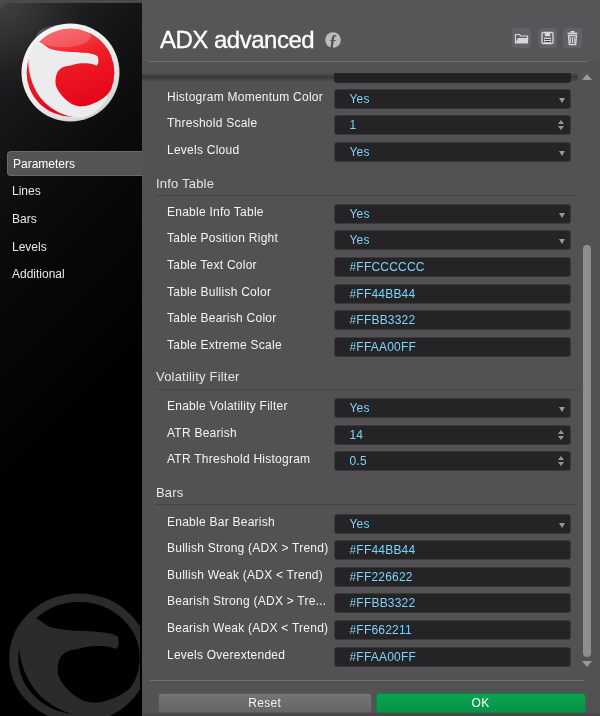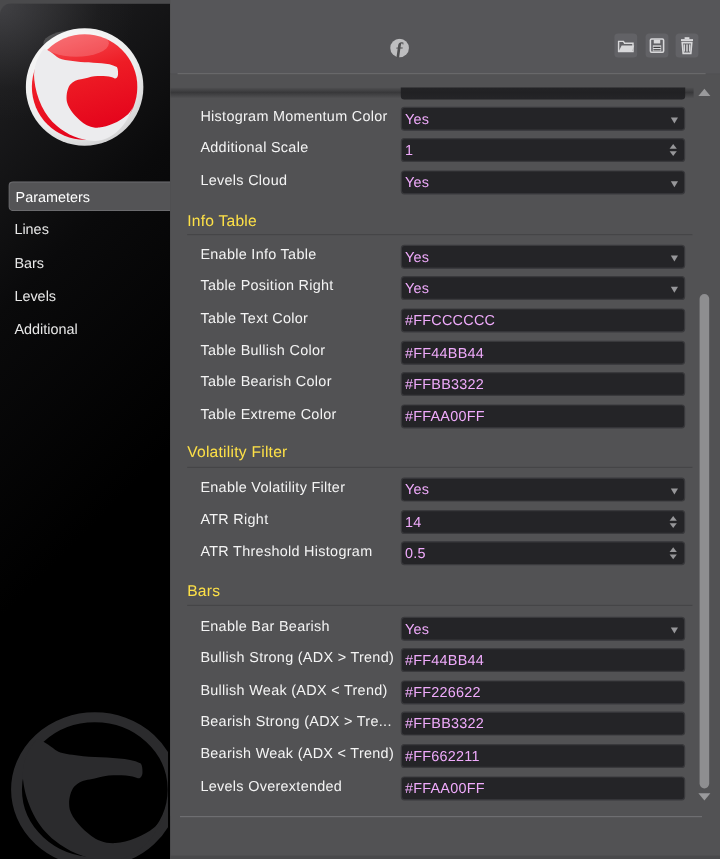--- a/index.html
+++ b/index.html
@@ -28,25 +28,25 @@
   #header { left:0; top:0; width:458px; height:61px; background:#565659; }
   #title { left:18px; top:26px; font-size:24px; color:#fff; letter-spacing:-0.5px; -webkit-text-stroke:0.35px #ffffff; }
   #hline1 { left:6px; top:61px; width:440px; height:1px; background:#6e6e71; }
   .iconbtn { position:absolute; top:28px; width:19px; height:20px; background:#626266; border-radius:3px; }
 
   
   #scroll { left:0; top:62px; width:552px; height:618px; background:#525254; }
   #topshadow { left:0; top:11px; width:436px; height:9px; background:linear-gradient(rgba(30,30,32,0.05), rgba(30,30,32,0.5) 45%, rgba(30,30,32,0) 100%); }
   .row-label { position:absolute; left:25px; font-size:12px; color:#f4f4f4; letter-spacing:0.25px; }
   .ctl { position:absolute; left:191.5px; width:237px; height:20px; background:#242427; border-radius:3px; border:1px solid #39393c; }
-  .ctl .txt { position:absolute; left:3px; top:2px; font-size:12px; color:#f0abfc; letter-spacing:0.2px; }
+  .ctl .txt { position:absolute; left:15px; top:2px; font-size:12px; color:#7dd3fc; letter-spacing:0.2px; }
   .darr { position:absolute; right:4.5px; top:8px; width:0; height:0; border-left:3.5px solid transparent; border-right:3.5px solid transparent; border-top:5px solid #97979a; }
   .uarr-s { position:absolute; right:5.5px; top:4px; width:0; height:0; border-left:3.5px solid transparent; border-right:3.5px solid transparent; border-bottom:4.5px solid #97979a; }
   .darr-s { position:absolute; right:5.5px; bottom:4px; width:0; height:0; border-left:3.5px solid transparent; border-right:3.5px solid transparent; border-top:4.5px solid #97979a; }
-  .sect { position:absolute; left:14px; font-size:13px; color:#fde047; letter-spacing:0.2px; }
+  .sect { position:absolute; left:14px; font-size:13px; color:#e5e5e5; letter-spacing:0.2px; }
   .sectline { position:absolute; left:14px; width:421px; height:1px; background:#454547; }
 
   
   #sb-up { left:439.5px; top:12px; position:absolute; width:0; height:0; border-left:5px solid transparent; border-right:5px solid transparent; border-bottom:6px solid #9a9a9c; }
   #sb-dn { left:439.5px; top:599px; position:absolute; width:0; height:0; border-left:5px solid transparent; border-right:5px solid transparent; border-top:6px solid #9a9a9c; }
   #sb-thumb { left:441px; top:183px; position:absolute; width:8px; height:412px; background:#8e8e90; border-radius:4px; }
 
   
   #hline2 { left:8px; top:680px; width:435px; height:1px; background:#6e6e71; }
   #btn-reset { left:15.5px; top:693px; width:214.5px; height:19.5px; background:linear-gradient(#747477, #656568); border:1px solid #59595c; border-radius:3px; color:#f2f2f2; font-size:12px; letter-spacing:0.3px; text-align:center; line-height:18px; }
@@ -106,20 +106,21 @@
   <svg width="140" height="158" style="position:absolute;left:0;top:555px" viewBox="0 0 140 158">
     <g transform="translate(79,100) scale(1.44,1.33) translate(-49,-49)">
       <circle cx="49" cy="49" r="45.3" fill="none" stroke="#2b2b2d" stroke-width="6.3"></circle>
       <path fill="#2b2b2d" d="M 15.5,17.5 C 10,24 6.5,33 7.5,43 C 9,58 16,73 26,81 C 34.5,88.5 45.5,93 57,93.5 C 63.5,93.8 70,90.5 75,86.5 C 81,81.5 87,72 89,65 C 88,68 85.5,71 83,73 C 78,77.5 68,82 61,82.5 C 55.5,83 50,80.5 47,78 C 42,74 36,67.5 34.5,61.5 C 33.6,57.5 34.3,51 37,47.2 C 39.5,44.2 43,43 46,42.6 C 50,42.1 53.5,40.6 57,40.2 C 61,39.8 64,39.9 67,40.2 C 70,40.5 72,41.1 73.5,41.8 C 75.6,42.6 76.6,40.2 76.6,38 C 76.6,35.6 76.4,33.7 75.6,32.6 C 71.5,30.5 67.5,29.8 63,29.5 C 58.5,29.2 53.5,28.6 49,28.6 C 44.5,28.6 40,27.8 36,27.2 C 31.5,26.5 28.5,26 26,24 C 23,21.6 18.5,18 15.5,17.5 Z"></path>
     </g>
   </svg>
 </div>
 
 <div class="abs" id="main">
   <div class="abs" id="header"></div>
+  <div class="abs" id="title">ADX advanced</div>
   <svg class="abs" style="left:183px;top:32px" width="17" height="19" viewBox="0 0 17 19">
     <circle cx="8" cy="8" r="7.8" fill="#bdbdbf"></circle>
     <text x="8" y="13.5" font-family="Liberation Serif" font-weight="bold" font-size="16" fill="#4f4f51" text-anchor="middle">ƒ</text>
   </svg>
   <div class="iconbtn" style="left:370px">
     <svg width="19" height="20" viewBox="0 0 19 20">
       <path d="M3.5,6.5 h4 l1,1.5 h7 v7 h-12 z" fill="none" stroke="#d8d8da" stroke-width="1.2"></path>
       <path d="M3.5,15 l2.5,-5 h10.5 l-2,5 z" fill="#d8d8da" stroke="none"></path>
     </svg>
   </div>
@@ -146,21 +147,21 @@
 
   <div class="abs" id="scroll">
     <div class="abs" style="left:191.5px; top:11px; width:237px; height:9.5px; background:#242427; border-radius:0 0 3px 3px;"></div>
     <div class="abs" id="topshadow"></div>
     <div id="rows">
         <div class="row-label" style="top:27.5px">Histogram Momentum Color</div>
         <div class="ctl" style="top:26.5px">
           <span class="txt">Yes</span>
           <span class="darr"></span>
         </div>
-        <div class="row-label" style="top:54.1px">Additional Scale</div>
+        <div class="row-label" style="top:54.1px">Threshold Scale</div>
         <div class="ctl" style="top:53.1px">
           <span class="txt">1</span>
           <span class="uarr-s"></span>
           <span class="darr-s"></span>
         </div>
         <div class="row-label" style="top:80.7px">Levels Cloud</div>
         <div class="ctl" style="top:79.7px">
           <span class="txt">Yes</span>
           <span class="darr"></span>
         </div>
@@ -181,32 +182,32 @@
           <span class="txt">#FFCCCCCC</span>
         </div>
         <div class="row-label" style="top:222.6px">Table Bullish Color</div>
         <div class="ctl" style="top:221.6px">
           <span class="txt">#FF44BB44</span>
         </div>
         <div class="row-label" style="top:249.3px">Table Bearish Color</div>
         <div class="ctl" style="top:248.3px">
           <span class="txt">#FFBB3322</span>
         </div>
-        <div class="row-label" style="top:276px">Table Extreme Color</div>
+        <div class="row-label" style="top:276px">Table Extreme Scale</div>
         <div class="ctl" style="top:275px">
           <span class="txt">#FFAA00FF</span>
         </div>
         <div class="sect" style="top:307px">Volatility Filter</div>
         <div class="sectline" style="top:326.5px"></div>
         <div class="row-label" style="top:337px">Enable Volatility Filter</div>
         <div class="ctl" style="top:336px">
           <span class="txt">Yes</span>
           <span class="darr"></span>
         </div>
-        <div class="row-label" style="top:363.6px">ATR Right</div>
+        <div class="row-label" style="top:363.6px">ATR Bearish</div>
         <div class="ctl" style="top:362.6px">
           <span class="txt">14</span>
           <span class="uarr-s"></span>
           <span class="darr-s"></span>
         </div>
         <div class="row-label" style="top:390.2px">ATR Threshold Histogram</div>
         <div class="ctl" style="top:389.2px">
           <span class="txt">0.5</span>
           <span class="uarr-s"></span>
           <span class="darr-s"></span>
@@ -238,14 +239,16 @@
         <div class="ctl" style="top:584.5px">
           <span class="txt">#FFAA00FF</span>
         </div>
       </div>
     <div id="sb-up"></div>
     <div id="sb-dn"></div>
     <div id="sb-thumb"></div>
   </div>
 
   <div class="abs" id="hline2"></div>
+  <div class="abs" id="btn-reset">Reset</div>
+  <div class="abs" id="btn-ok">OK</div>
   <div class="abs" id="botstrip"></div>
 </div>
 
 </body></html>

